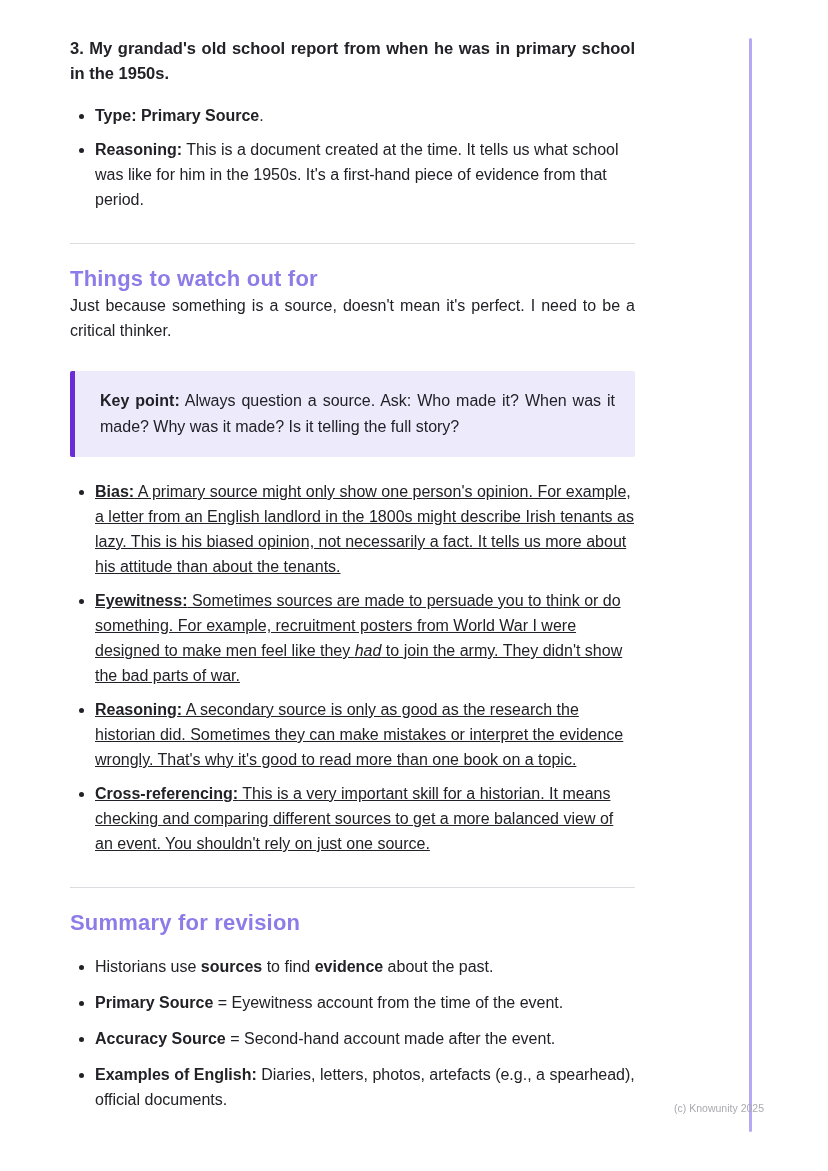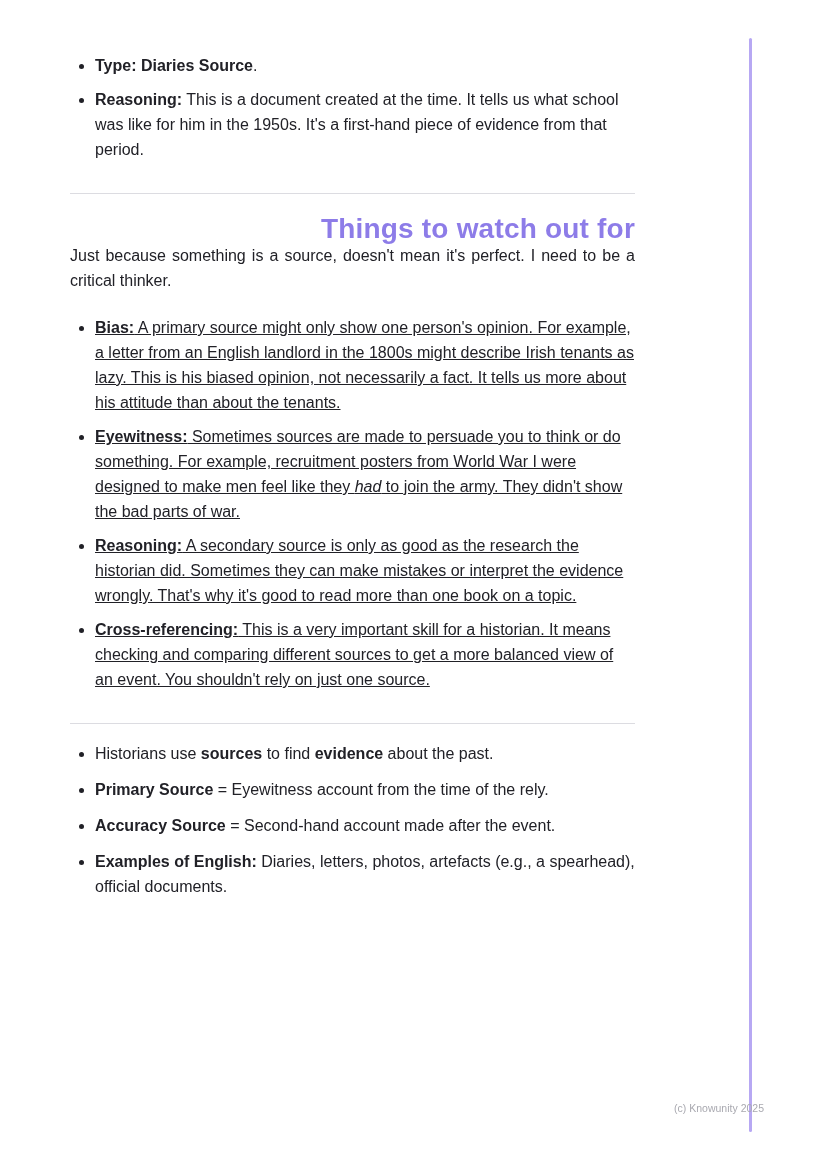--- a/index.html
+++ b/index.html
@@ -36,27 +36,26 @@
     margin:17px 0 0 0;
   }
   ul.bullets li { margin-bottom:9px; line-height:25px; }
   ul.bullets li:last-child { margin-bottom:0; }
   .divider {
     border:none;
     border-top:1px solid #dcdce1;
     margin:31px 0 0 0;
   }
   h2.section-title {
-    font-size:28px;
+    font-size:22px;
     font-weight:700;
     color:var(--accent,#8d7ce8);
     margin-top:21px;
     letter-spacing:0.2px;
     line-height:28px;
-    text-align:right;
   }
   .intro {
     text-align:justify;
   }
   .callout {
     margin-top:28px;
     background:var(--callout_bg,#edebfb);
     border-left:5px solid var(--callout_border,#6b2bd6);
     padding:17px 20px 17px 25px;
     text-align:justify;
@@ -84,46 +83,51 @@
     font-size:10.5px;
     color:#a9a9b0;
   }
 </style>
 </head>
 <body>
 
 <div class="page">
   <div class="content">
 
+    <p class="item-heading">3. My grandad's old school report from when he was in primary school in the 1950s.</p>
 
     <ul class="bullets">
-        <li><span class="b">Type: Diaries Source</span><span>.</span></li>
+        <li><span class="b">Type: Primary Source</span><span>.</span></li>
         <li><span class="b">Reasoning:</span><span> This is a document created at the time. It tells us what school was like for him in the 1950s. It's a first-hand piece of evidence from that period.</span></li>
       </ul>
 
     <hr class="divider">
 
     <h2 class="section-title">Things to watch out for</h2>
 
     <p class="intro">Just because something is a source, doesn't mean it's perfect. I need to be a critical thinker.</p>
 
+    <div class="callout">
+      <span class="b">Key point:</span><span> Always question a source. Ask: Who made it? When was it made? Why was it made? Is it telling the full story?</span>
+    </div>
 
     <ul class="bullets watch-list">
         <li><span class="b">Bias:</span><span> A primary source might only show one person's opinion. For example, a letter from an English landlord in the 1800s might describe Irish tenants as lazy. This is his biased opinion, not necessarily a fact. It tells us more about his attitude than about the tenants.</span></li>
         <li><span class="b">Eyewitness:</span><span> Sometimes sources are made to persuade you to think or do something. For example, recruitment posters from World War I were designed to make men feel like they </span><span class="i">had</span><span> to join the army. They didn't show the bad parts of war.</span></li>
         <li><span class="b">Reasoning:</span><span> A secondary source is only as good as the research the historian did. Sometimes they can make mistakes or interpret the evidence wrongly. That's why it's good to read more than one book on a topic.</span></li>
         <li><span class="b">Cross-referencing:</span><span> This is a very important skill for a historian. It means checking and comparing different sources to get a more balanced view of an event. You shouldn't rely on just one source.</span></li>
       </ul>
 
     <hr class="divider">
 
+    <h2 class="section-title">Summary for revision</h2>
 
     <ul class="bullets summary-list">
         <li><span>Historians use </span><span class="b">sources</span><span> to find </span><span class="b">evidence</span><span> about the past.</span></li>
-        <li><span class="b">Primary Source</span><span> = Eyewitness account from the time of the rely.</span></li>
+        <li><span class="b">Primary Source</span><span> = Eyewitness account from the time of the event.</span></li>
         <li><span class="b">Accuracy Source</span><span> = Second-hand account made after the event.</span></li>
         <li><span class="b">Examples of English:</span><span> Diaries, letters, photos, artefacts (e.g., a spearhead), official documents.</span></li>
       </ul>
 
   </div>
 
   <div class="side-rule"></div>
 
   <div class="watermark">(c) Knowunity 2025</div>
 </div>

